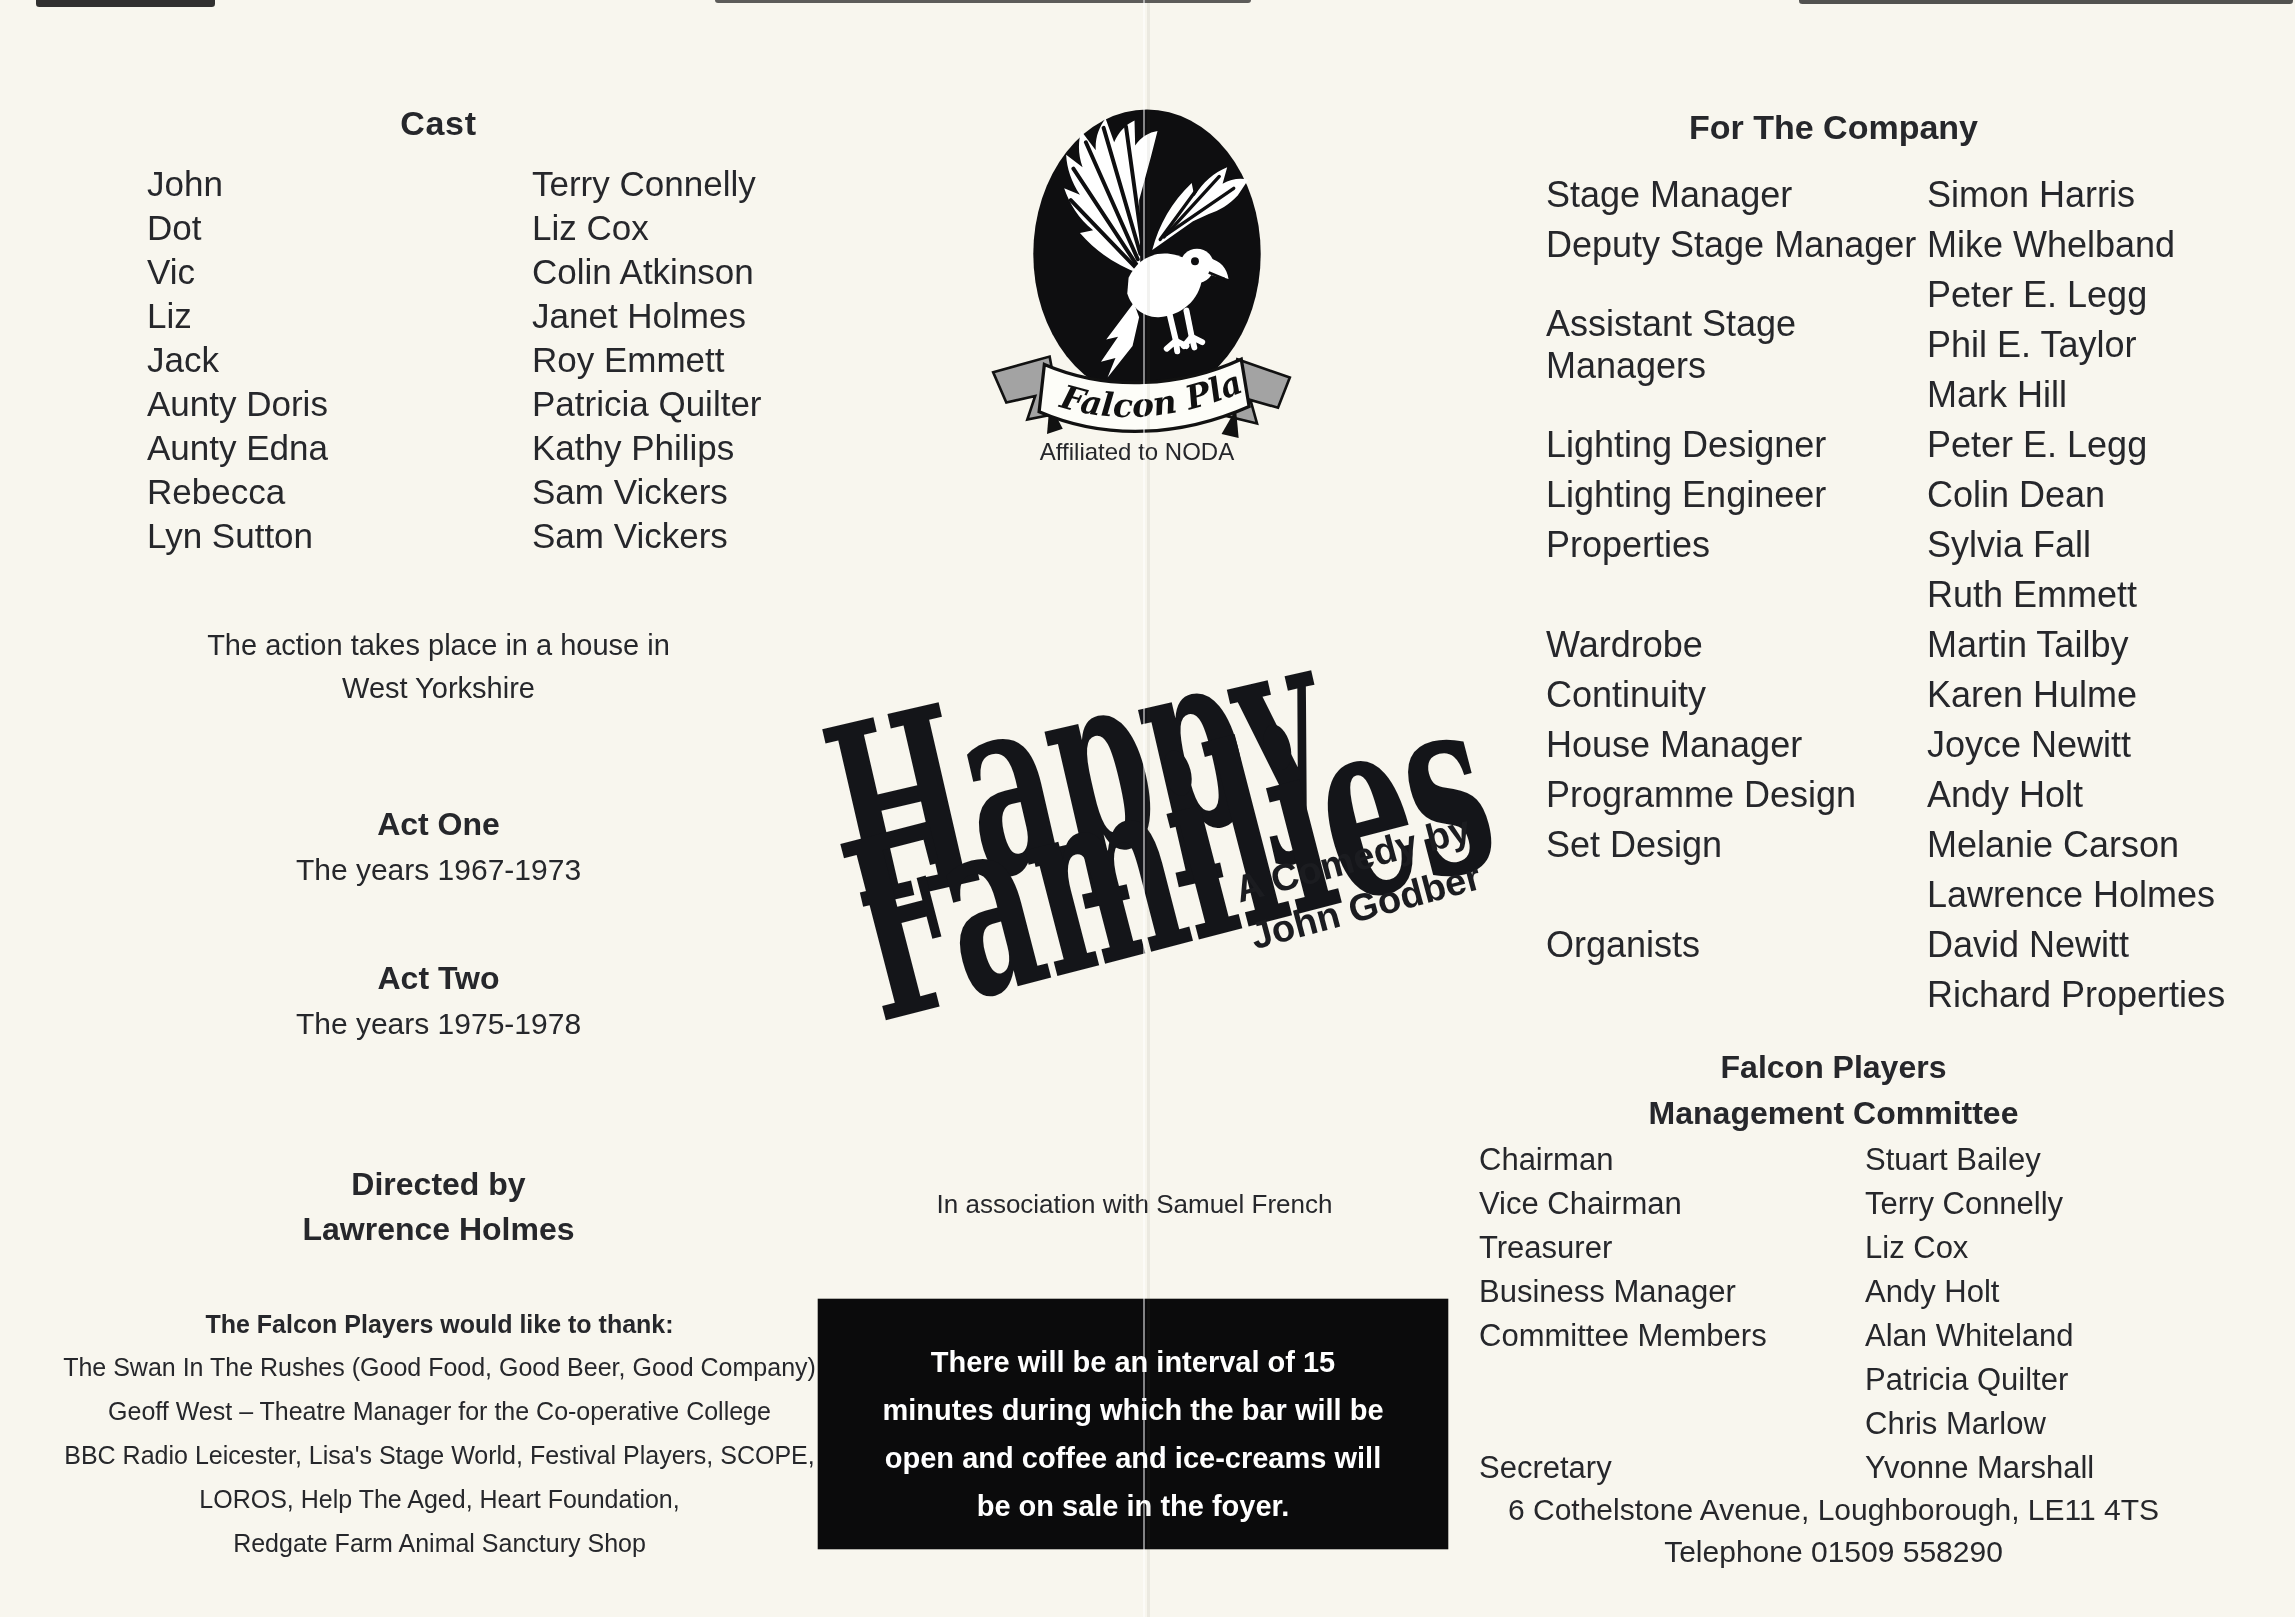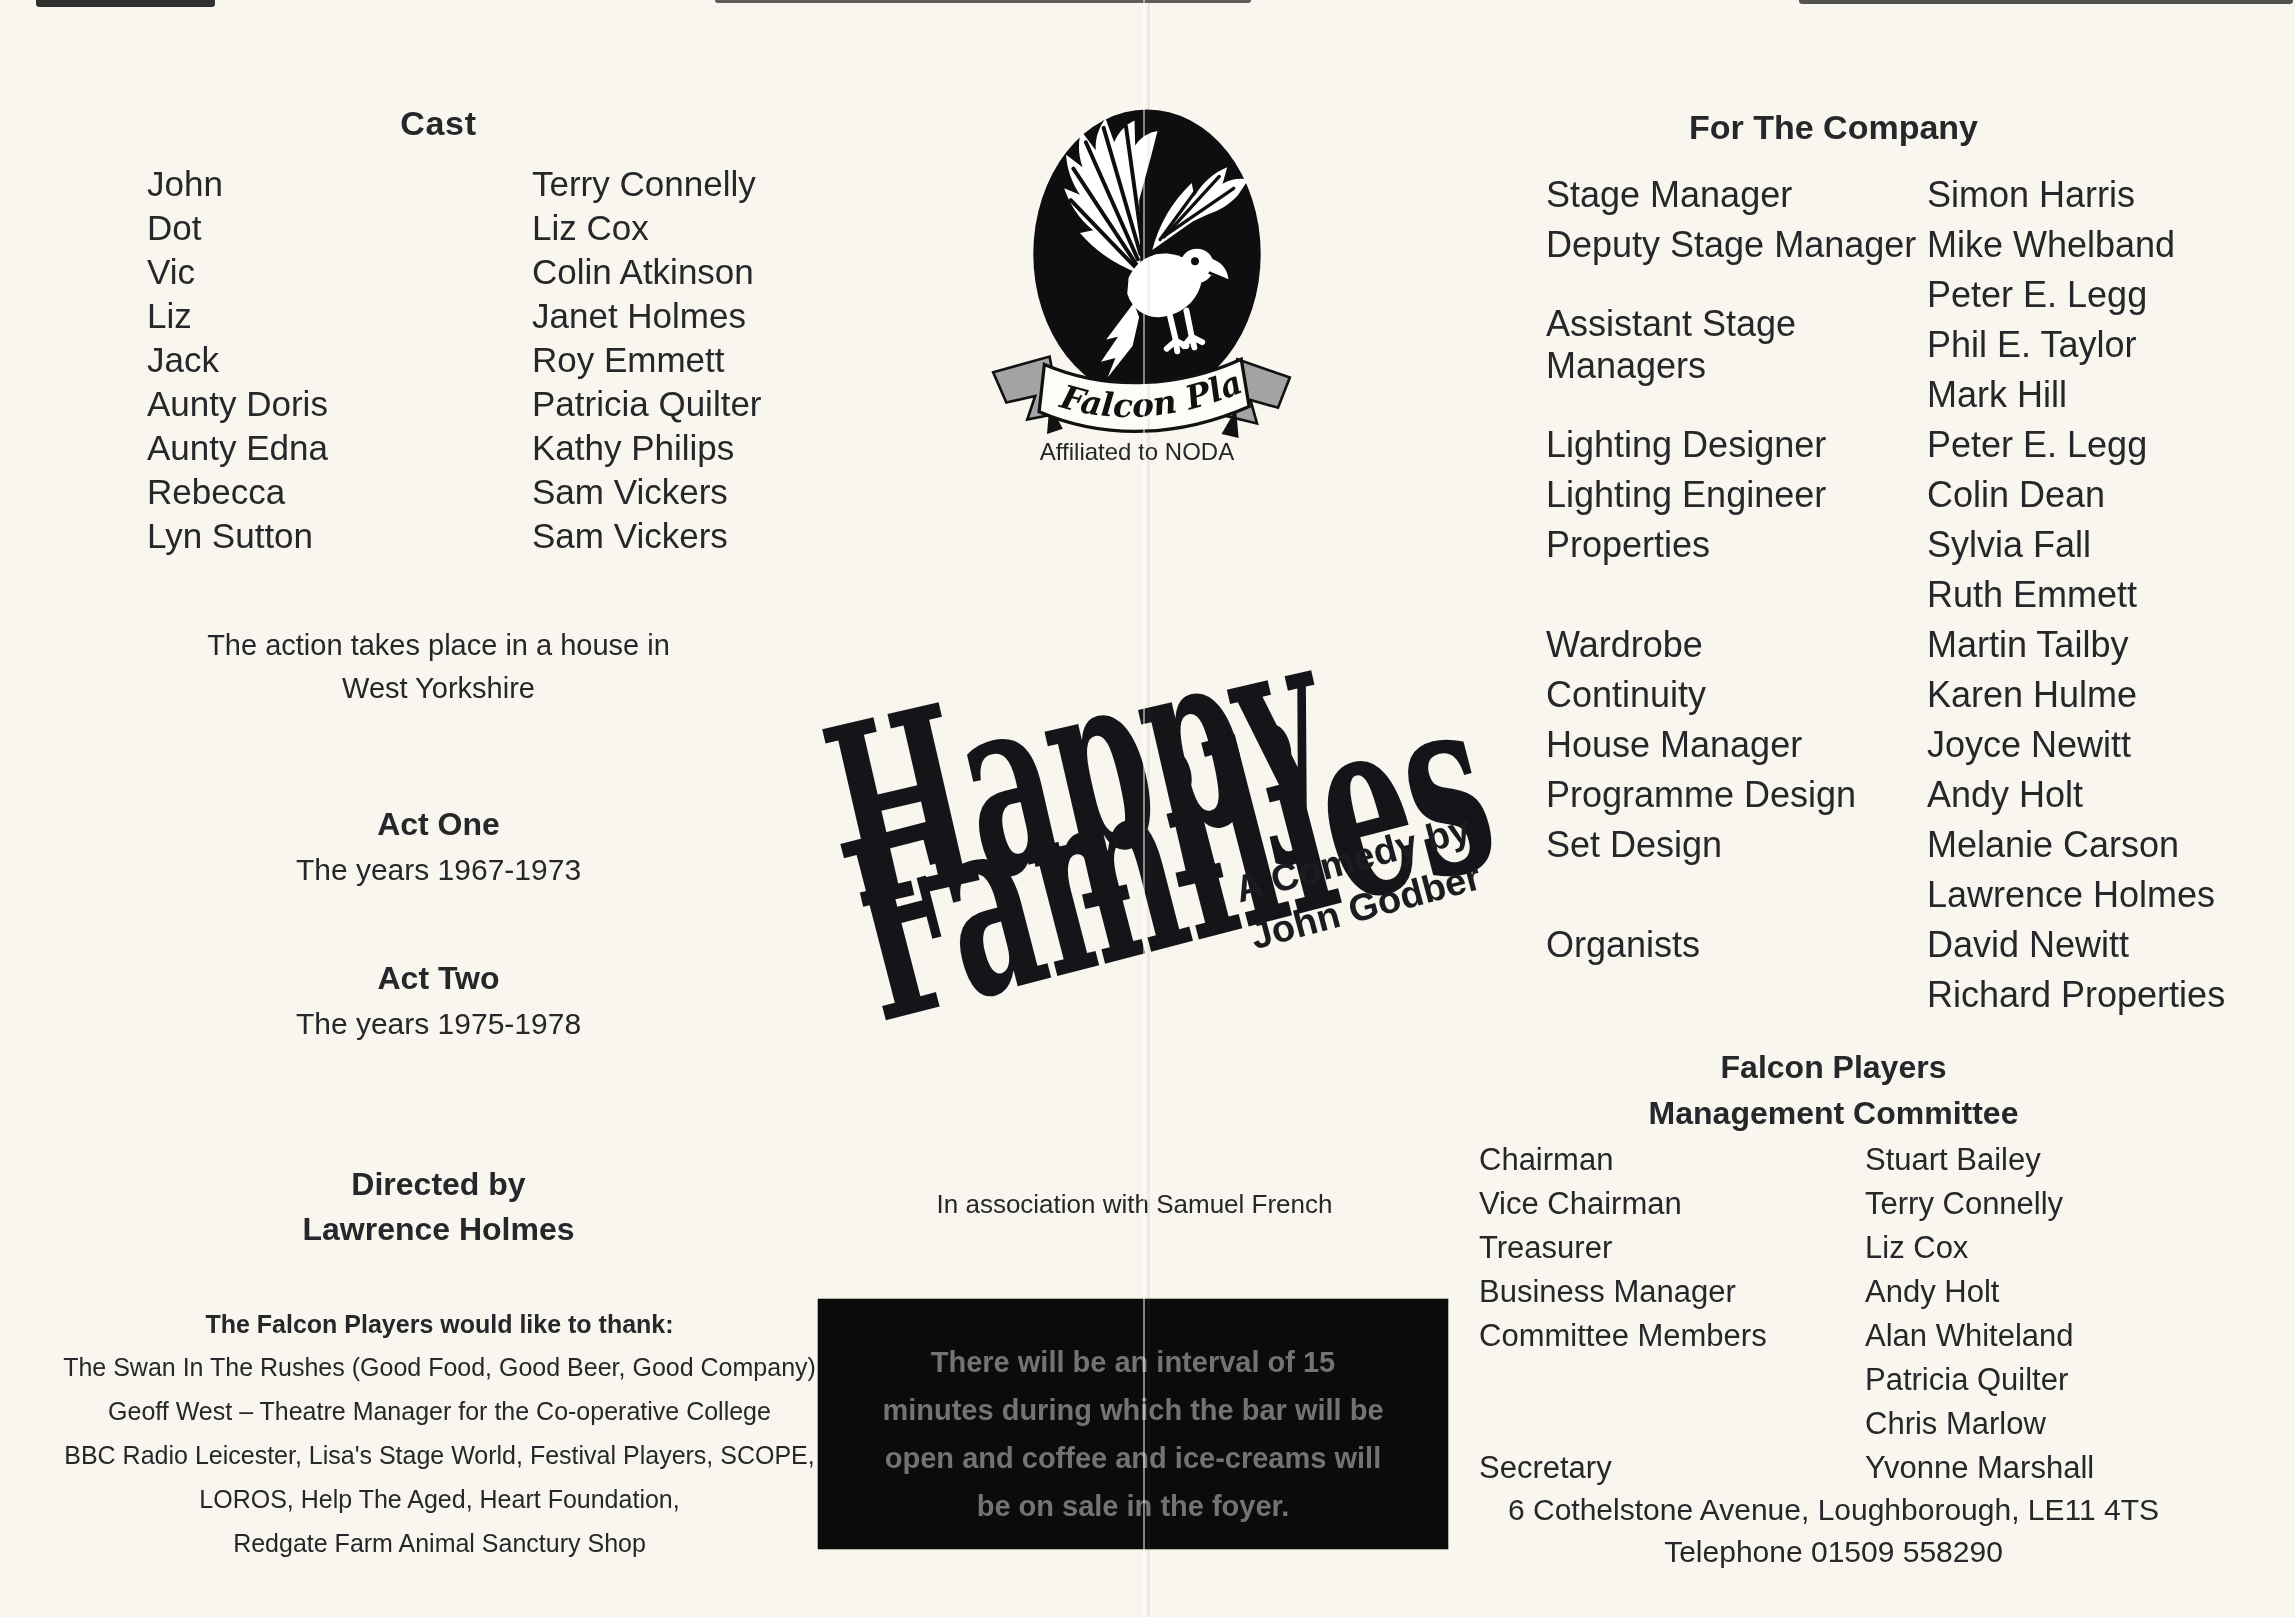--- a/index.html
+++ b/index.html
@@ -38,21 +38,21 @@
   .affiliation{position:absolute;left:874px;top:438px;width:526px;text-align:center;font-size:24px;}
   .title-line{position:absolute;font-family:"DejaVu Serif",serif;font-weight:700;color:#141519;
               font-size:250px;line-height:197px;letter-spacing:-3.3px;transform-origin:left top;white-space:nowrap;}
   .title-happy{left:815px;top:727px;transform:rotate(-13deg) scaleX(0.56);}
   .title-families{left:833px;top:842px;transform:rotate(-14.5deg) scaleX(0.56);}
   .byline{position:absolute;left:1230px;top:867px;transform:rotate(-15deg);transform-origin:left top;
           font-size:38px;font-weight:700;line-height:49px;text-align:center;white-space:pre-line;color:#1b1c20;}
   .association{position:absolute;left:806px;top:1189px;width:657px;text-align:center;font-size:26px;}
   .notice{position:absolute;left:819px;top:1300px;width:628px;height:248px;background:#0b0b0c;
           box-shadow:0 0 0 1.3px #0b0b0c;}
-  .notice-text{padding:38px 18.4px 0 18.4px;color:#737373;text-align:center;font-size:29px;font-weight:700;
+  .notice-text{padding:38px 18.4px 0 18.4px;color:#ffffff;text-align:center;font-size:29px;font-weight:700;
                line-height:48px;white-space:pre-line;}
 
   
   .company-heading{position:absolute;left:1505px;top:108px;width:657px;text-align:center;
                    font-size:34px;font-weight:700;}
   .company-table{position:absolute;left:1546px;top:170px;width:749px;}
   .company-row{display:flex;align-items:center;height:50px;font-size:36px;}
   .company-role{width:381px;flex:none;}
   .committee-heading{position:absolute;left:1505px;top:1044px;width:657px;text-align:center;
                      font-size:32px;font-weight:700;line-height:46px;white-space:pre-line;}

